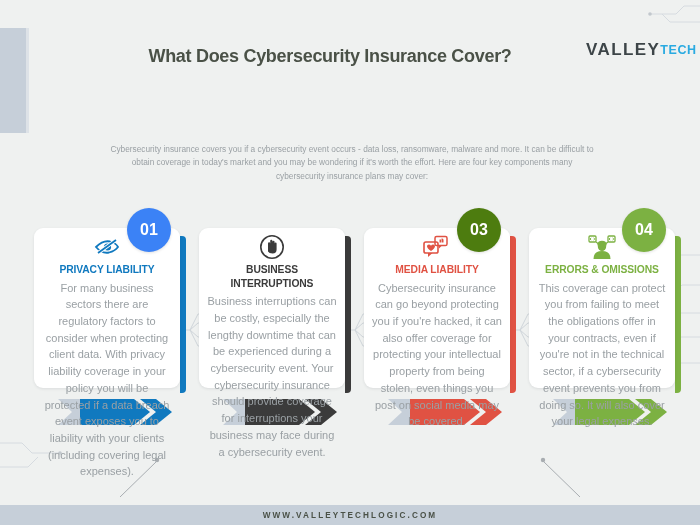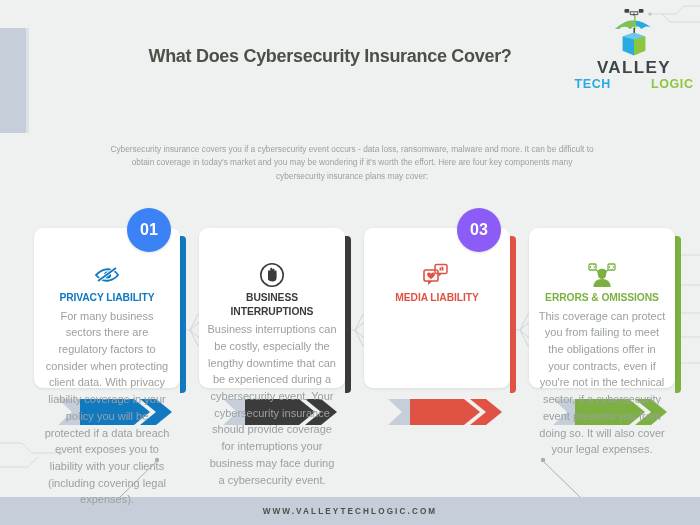--- a/index.html
+++ b/index.html
@@ -25,21 +25,21 @@
   .circuit-bl{ position:absolute; left:0; bottom:34px; width:90px; height:60px; }
   .diag-lines{ position:absolute; left:0; bottom:28px; width:700px; height:66px; }
   .mini-circuit{ position:absolute; width:34px; height:50px; }
   .mc1{ left:180px; top:305px; }
   .mc2{ left:345px; top:305px; }
   .mc3{ left:510px; top:305px; }
 
   
   .logo{
     position:absolute; right:18px; top:8px; width:96px; height:82px;
-    display:flex; flex-direction:column; align-items:center;
+    display:flex; flex-direction:row; align-items:center;
   }
   .logo-mark{ width:60px; height:52px; }
   .logo-valley{
     font-size:17px; font-weight:bold; color:#3d4548; letter-spacing:1.4px;
     line-height:1; margin-top:1px;
   }
   .logo-tl{ font-size:12.5px; font-weight:bold; letter-spacing:0.6px; line-height:1; margin-top:2px;}
   .logo-tech{ color:#29aae1; }
   .logo-logic{ color:#8cc63f;padding-left:40px; }
 
@@ -58,21 +58,21 @@
   .cards{
     position:absolute; left:0; top:228px; width:700px; height:200px;
   }
   .card-wrap{ position:absolute; top:0; width:152px; height:200px; }
   .cw1{ left:34px; } .cw2{ left:199px; } .cw3{ left:364px; } .cw4{ left:529px; }
 
   .card{
     position:absolute; left:0; top:0; width:146px; height:160px;
     background:#ffffff; border-radius:9px;
     box-shadow:0 1px 3px rgba(40,50,60,0.10);
-    padding:34px 8px 6px 8px;
+    padding:6px 8px 6px 8px;
     text-align:center;
     z-index:3;
   }
   .side-bar{
     position:absolute; left:146px; top:8px; width:6px; height:157px;
     border-radius:0 4px 4px 0; z-index:2;
   }
   .badge{
     position:absolute; top:-20px; left:93px;
     width:44px; height:44px; border-radius:50%;
@@ -85,21 +85,21 @@
     font-size:10.3px; font-weight:bold; line-height:1.32; margin-bottom:3px;
     letter-spacing:-0.1px;
   }
   .card-body{ font-size:11px; line-height:1.52; color:#9aa0a4; }
 
   
   .arrow-grp{ position:absolute; left:4px; top:163px; width:150px; height:36px; z-index:1; }
 
   
   .footer{
-    position:absolute; left:0; bottom:0; width:700px; height:28px;
+    position:absolute; left:0; bottom:0; width:700px; height:20px;
     background:#c6cfd9; display:flex; align-items:center; justify-content:center;
   }
   .footer-text{
     font-size:8.2px; font-weight:bold; letter-spacing:2.1px; color:#4a5147;
   }
 </style>
 </head>
 <body>
 
 <div class="bg-left-bar"></div>
@@ -263,22 +263,23 @@
         <svg width="30" height="25" viewBox="0 0 30 25">
           <rect x="13" y="1.5" width="12" height="9" rx="1.6" fill="none" stroke="#e05243" stroke-width="1.5"></rect>
           <path d="M17 10.5 L17 13.5 L20 10.5 Z" fill="#e05243"></path>
           <path d="M17.5 7.5 L17.5 4.5 L19 4.5 L19 7.5 Z M19.5 7.5 L19.5 3.5 Q21.5 3 21.5 5 L21.5 7.5 Z" fill="#e05243"></path>
           <rect x="2" y="7" width="14" height="11" rx="1.8" fill="none" stroke="#e05243" stroke-width="1.6"></rect>
           <path d="M6 18 L6 22 L10.5 18 Z" fill="#e05243"></path>
           <path d="M9 16 Q5 13.5 5 11.3 Q5 9.4 6.8 9.4 Q8.3 9.4 9 10.8 Q9.7 9.4 11.2 9.4 Q13 9.4 13 11.3 Q13 13.5 9 16 Z" fill="#e05243"></path>
         </svg>
       </div>
       <div class="card-title" style="color:#e05243">MEDIA LIABILITY</div>
+      <div class="card-body">Cybersecurity insurance can go beyond protecting you if you're hacked, it can also offer coverage for protecting your intellectual property from being stolen, even things you post on social media may be covered.</div>
     </div>
-    <div class="badge" style="background:#8b5cf6">03</div>
+    <div class="badge" style="background:#4d7c0f">03</div>
   </div>
 
   <div class="card-wrap cw4">
     <svg class="arrow-grp" viewBox="0 0 150 36">
       <path d="M20 8 L42 8 L42 34 L20 34 L34 21 Z" fill="#c6cfd9"></path>
       <path d="M42 8 L96 8 L112 21 L96 34 L42 34 Z" fill="#7cb142"></path>
       <path d="M102 8 L118 8 L134 21 L118 34 L102 34 L118 21 Z" fill="#7cb142"></path>
     </svg>
     <div class="side-bar" style="background:#7cb142"></div>
     <div class="card">
@@ -292,19 +293,20 @@
           <path d="M23.2 3 L22 4 L23.2 5 M25.6 3 L26.8 4 L25.6 5" stroke="#7cb142" stroke-width="1" fill="none"></path>
           <path d="M9 7 L13 10 M21 7 L17 10" stroke="#7cb142" stroke-width="1.2"></path>
           <path d="M10.4 9.6 Q10.4 5.8 15 5.8 Q19.6 5.8 19.6 9.6 L19.6 10.6 L10.4 10.6 Z" fill="#7cb142"></path>
           <circle cx="15" cy="11.8" r="4.2" fill="#7cb142"></circle>
           <path d="M6.5 24 Q6.5 16 15 16 Q23.5 16 23.5 24 Z" fill="#7cb142"></path>
         </svg>
       </div>
       <div class="card-title" style="color:#7cb142">ERRORS &amp; OMISSIONS</div>
       <div class="card-body">This coverage can protect you from failing to meet the obligations offer in your contracts, even if you're not in the technical sector, if a cybersecurity event prevents you from doing so. It will also cover your legal expenses.</div>
     </div>
+    <div class="badge" style="background:#7cb142">04</div>
   </div>
 
 </div>
 
 <div class="footer">
   <span class="footer-text">WWW.VALLEYTECHLOGIC.COM</span>
 </div>
 
 </body></html>

